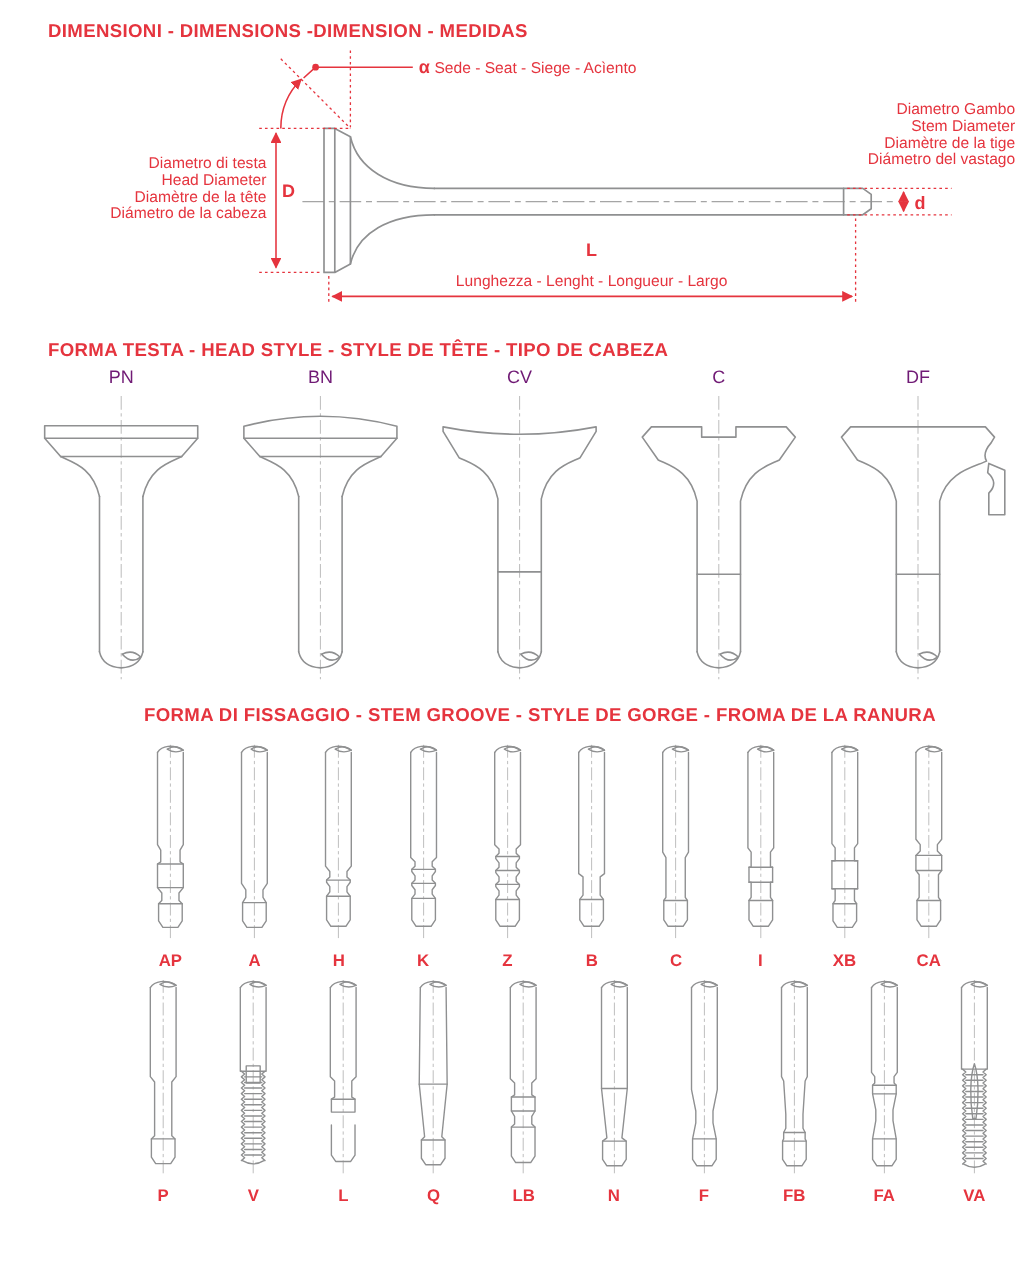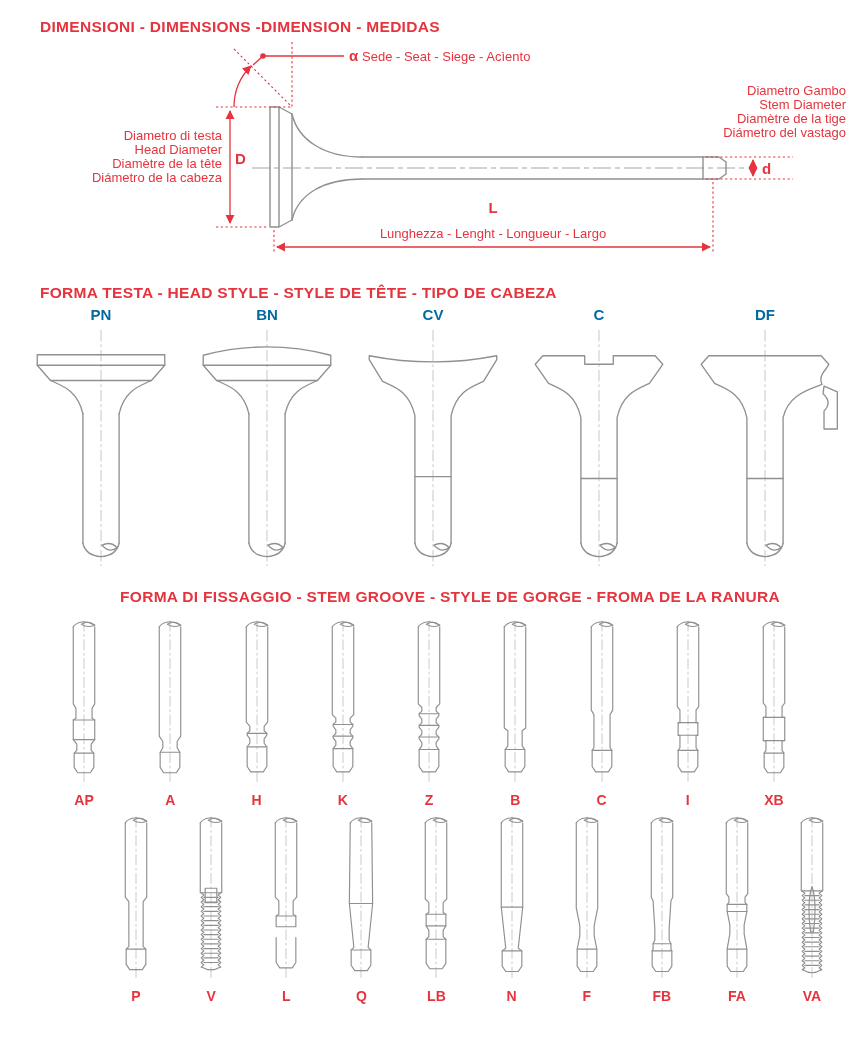--- a/index.html
+++ b/index.html
@@ -13,23 +13,23 @@
   .g{stroke:#8f9091;stroke-width:1.4;fill:none;stroke-linejoin:round;stroke-linecap:round;}
   .g2{stroke:#8f9091;stroke-width:1.3;fill:none;stroke-linejoin:round;stroke-linecap:round;}
   .cl{stroke:#bdbdbd;stroke-width:.9;stroke-dasharray:12 3 3 3;}
   .cl2{stroke:#a5a5a5;stroke-width:1;stroke-dasharray:18 4 5 4;}
   .rd{stroke:#e5343e;stroke-width:1.1;stroke-dasharray:2.2 2.6;fill:none;}
   .rs{stroke:#e5343e;stroke-width:1.3;fill:none;}
   .rt{font:500 13px "Liberation Sans",sans-serif;fill:#e5343e;}
   .rtb{font:700 15px "Liberation Sans",sans-serif;fill:#e5343e;}
   .hs-row{display:flex;justify-content:space-between;padding:4px 16px 0 22px;}
   .hs-fig{width:158px;text-align:center;}
-  .hs-label{font-size:15px;font-weight:700;color:#0369a1;margin:0 0 3px 0;}
+  .hs-label{font-size:15px;font-weight:400;color:#701a75;margin:0 0 3px 0;}
   .sg-row{display:flex;justify-content:space-between;}
-  .sg-row1{padding-left:60px;padding-right:62px;margin-top:12px;justify-content:space-between;}
+  .sg-row1{padding-left:118px;padding-right:62px;margin-top:12px;justify-content:space-between;}
   .sg-row2{padding-left:112px;padding-right:24px;margin-top:6px;}
   .sg-fig{width:48px;text-align:center;}
   .sg-label{font-size:14px;font-weight:700;color:#e5343e;margin-top:4px;}
 </style>
 </head>
 <body>
 
 <div class="page">
 
   <svg width="0" height="0" style="position:absolute">
@@ -254,20 +254,32 @@
           <line class="cl" x1="24" y1="3" x2="24" y2="186"></line>
           <path class="g2" d="M12,10 C16,4 26,2 36,8"></path>
           <path class="g2" fill="url(#hatchS)" d="M21,7 Q29,2 36,8 Q28,11.5 21,7"></path>
           <path class="g2" d="M12,10L12,95L15,99L15,111L12,111L12,137L15,137L15,148L13,151L13,167L17,173L31,173L35,167L35,151L33,148L33,137L36,137L36,111L33,111L33,99L36,95L36,10"></path>
           <line class="g2" x1="12" y1="111" x2="36" y2="111"></line>
           <line class="g2" x1="12" y1="137" x2="36" y2="137"></line>
           <line class="g2" x1="13" y1="151" x2="35" y2="151"></line>
         </svg>
         <div class="sg-label">XB</div>
       </div>
+      <div class="sg-fig">
+        <svg width="48" height="170" viewBox="0 0 48 190">
+          <line class="cl" x1="24" y1="3" x2="24" y2="186"></line>
+          <path class="g2" d="M12,10 C16,4 26,2 36,8"></path>
+          <path class="g2" fill="url(#hatchS)" d="M21,7 Q29,2 36,8 Q28,11.5 21,7"></path>
+          <path class="g2" d="M12,10L12,91L16,96L16,102L12,106L12,120L15,124L15,145L13,148L13,166L17,172L31,172L35,166L35,148L33,145L33,124L36,120L36,106L32,102L32,96L36,91L36,10"></path>
+          <line class="g2" x1="12" y1="106" x2="36" y2="106"></line>
+          <line class="g2" x1="12" y1="120" x2="36" y2="120"></line>
+          <line class="g2" x1="13" y1="148" x2="35" y2="148"></line>
+        </svg>
+        <div class="sg-label">CA</div>
+      </div>
     </div>
   <div class="sg-row sg-row2" id="sg-row2">
       <div class="sg-fig">
         <svg width="48" height="170" viewBox="0 0 48 190">
           <line class="cl" x1="24" y1="3" x2="24" y2="186"></line>
           <path class="g2" d="M12,10 C16,4 26,2 36,8"></path>
           <path class="g2" fill="url(#hatchS)" d="M21,7 Q29,2 36,8 Q28,11.5 21,7"></path>
           <path class="g2" d="M12,10L12,93L16,98L16,148L13,151L13,168L17,174L31,174L35,168L35,151L32,148L32,98L36,93L36,10"></path>
           <line class="g2" x1="13" y1="151" x2="35" y2="151"></line>
         </svg>

